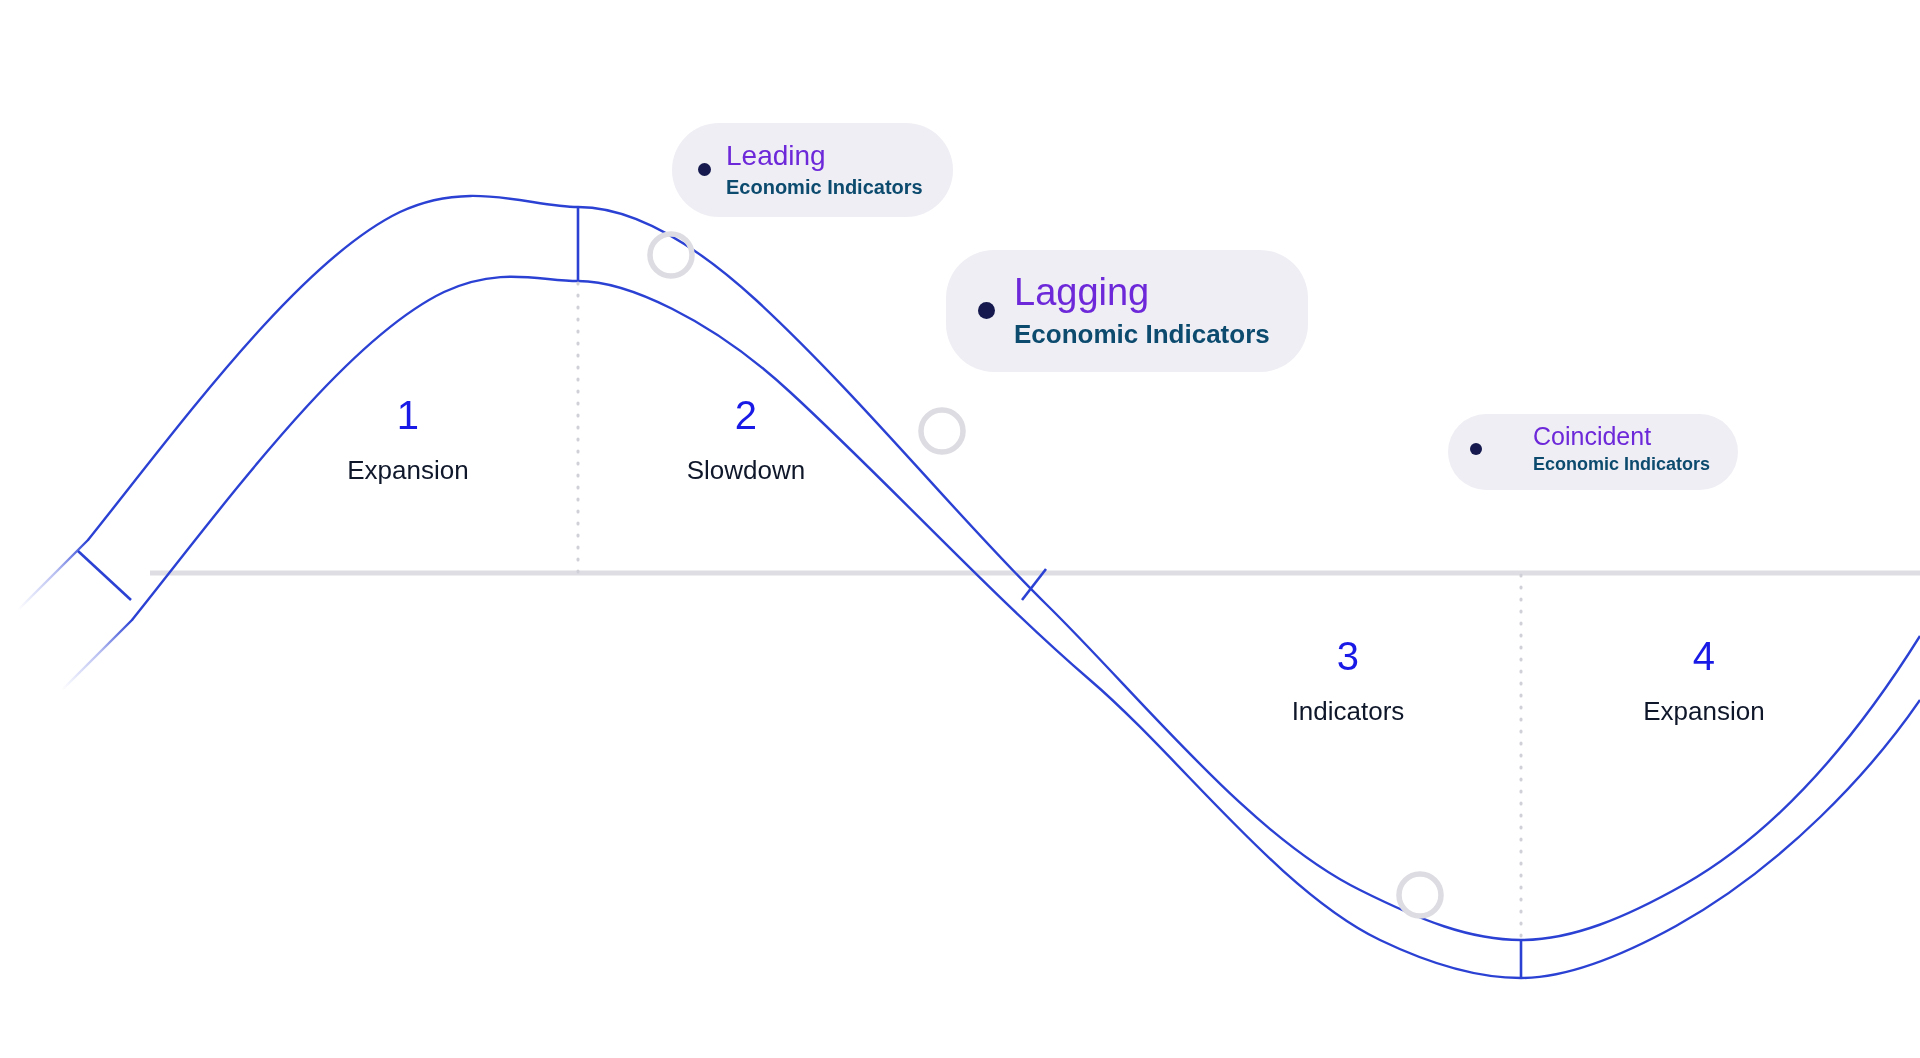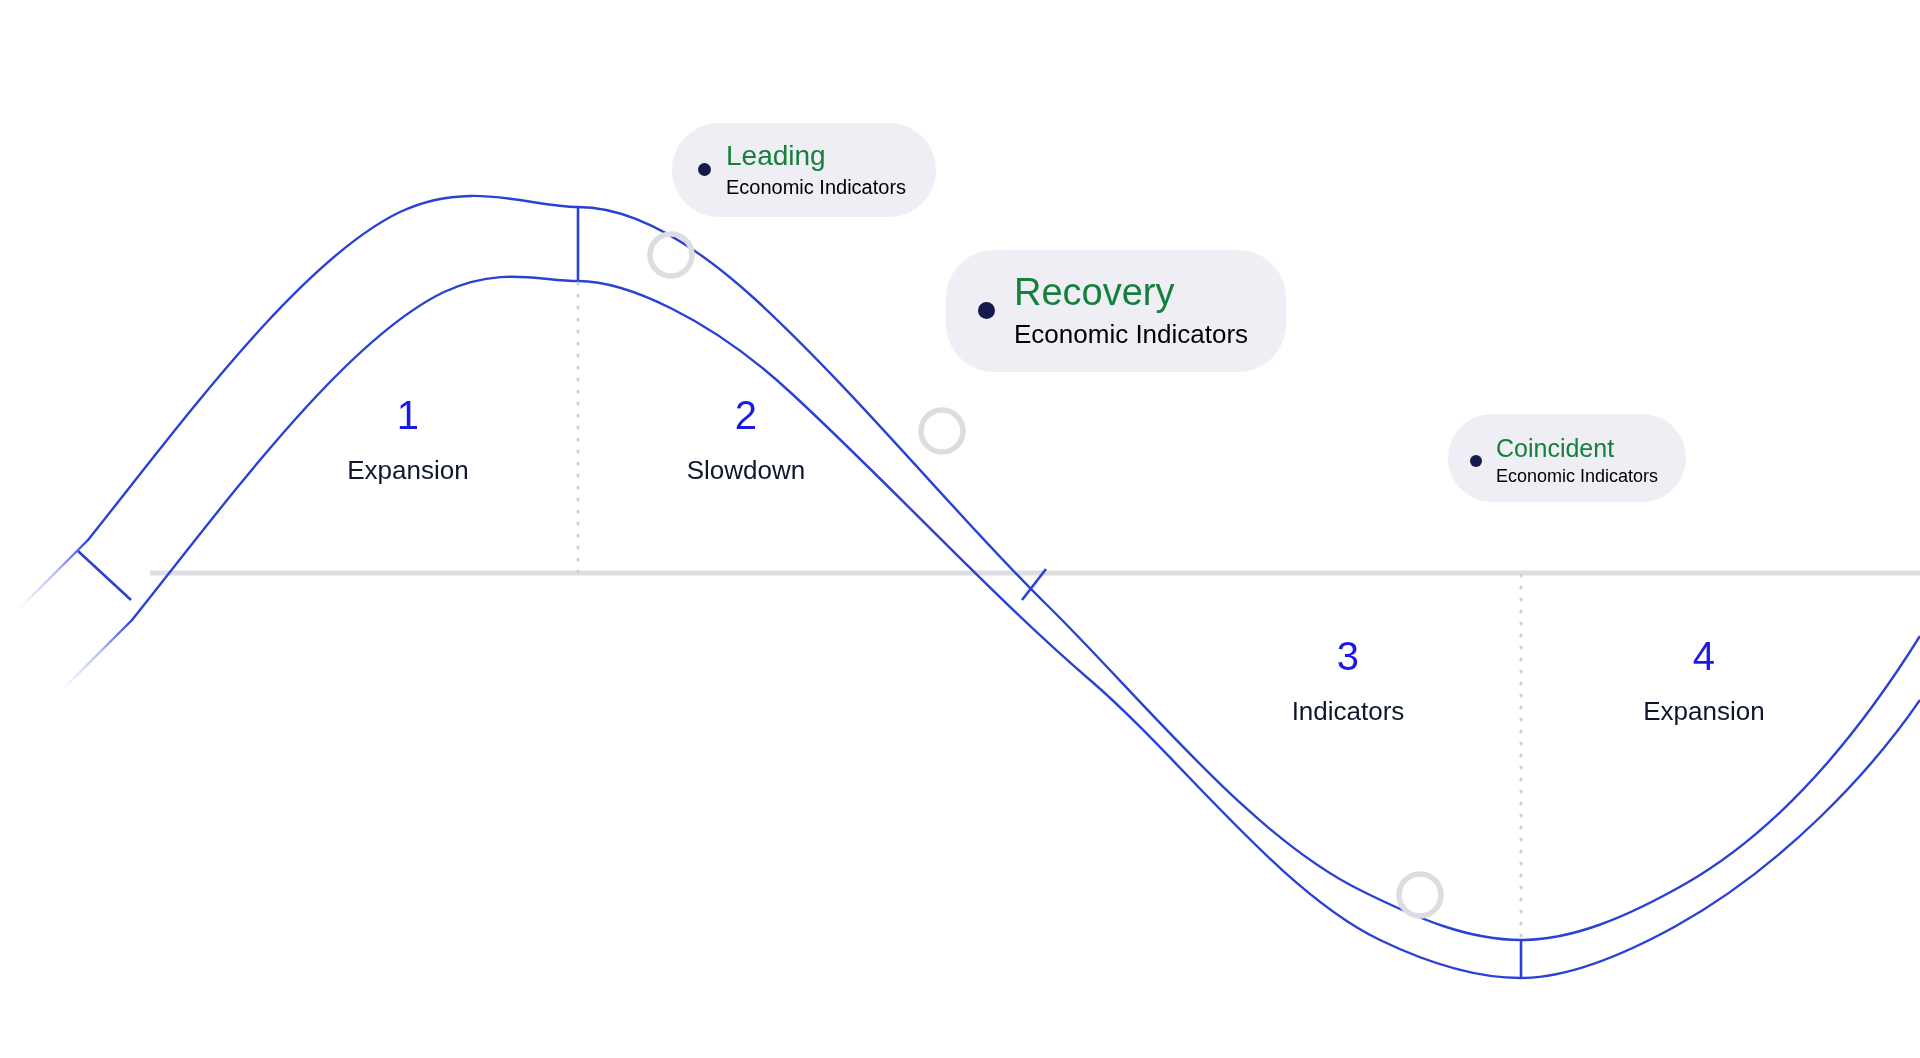--- a/index.html
+++ b/index.html
@@ -67,28 +67,28 @@
     border-radius: 50%;
     background: #15194d;
     flex: 0 0 auto;
   }
   .pill .pill-text {
     display: flex;
     flex-direction: column;
     justify-content: center;
   }
   .pill .pill-title {
-    color: #15803d;
+    color: #6d28d9;
     line-height: 1.18;
     font-weight: 400;
   }
   .pill .pill-sub {
-    color: #000000;
+    color: #0c4a6e;
     line-height: 1.2;
-    font-weight: 400;
+    font-weight: 700;
   }
 
   
   #pill-leading {
     left: 672px;  top: 123px;
     padding: 16px 30px 18px 26px;
   }
   #pill-leading .pill-dot { width: 13px; height: 13px; margin-right: 15px; }
   #pill-leading .pill-title { font-size: 28px; }
   #pill-leading .pill-sub   { font-size: 20px; margin-top: 3px; }
@@ -96,21 +96,22 @@
   #pill-lagging {
     left: 946px;  top: 250px;
     padding: 20px 38px 22px 32px;
   }
   #pill-lagging .pill-dot { width: 17px; height: 17px; margin-right: 19px; }
   #pill-lagging .pill-title { font-size: 38px; }
   #pill-lagging .pill-sub   { font-size: 26px; margin-top: 4px; }
 
   #pill-coincident {
     left: 1448px; top: 414px;
-    padding: 20px 28px 15px 22px;
+    padding: 8px 28px 15px 22px;
+    gap: 37px;
   }
   #pill-coincident .pill-dot { width: 12px; height: 12px; margin-right: 14px; }
   #pill-coincident .pill-title { font-size: 25px; }
   #pill-coincident .pill-sub   { font-size: 18px; margin-top: 2px; }
 </style>
 </head>
 <body>
 
 <div id="stage">
 
@@ -194,21 +195,21 @@
     <span class="pill-dot"></span>
     <span class="pill-text">
       <span class="pill-title">Leading</span>
       <span class="pill-sub">Economic Indicators</span>
     </span>
   </div>
 
   <div class="pill" id="pill-lagging">
     <span class="pill-dot"></span>
     <span class="pill-text">
-      <span class="pill-title">Recovery</span>
+      <span class="pill-title">Lagging</span>
       <span class="pill-sub">Economic Indicators</span>
     </span>
   </div>
 
   <div class="pill" id="pill-coincident">
     <span class="pill-dot"></span>
     <span class="pill-text">
       <span class="pill-title">Coincident</span>
       <span class="pill-sub">Economic Indicators</span>
     </span>

